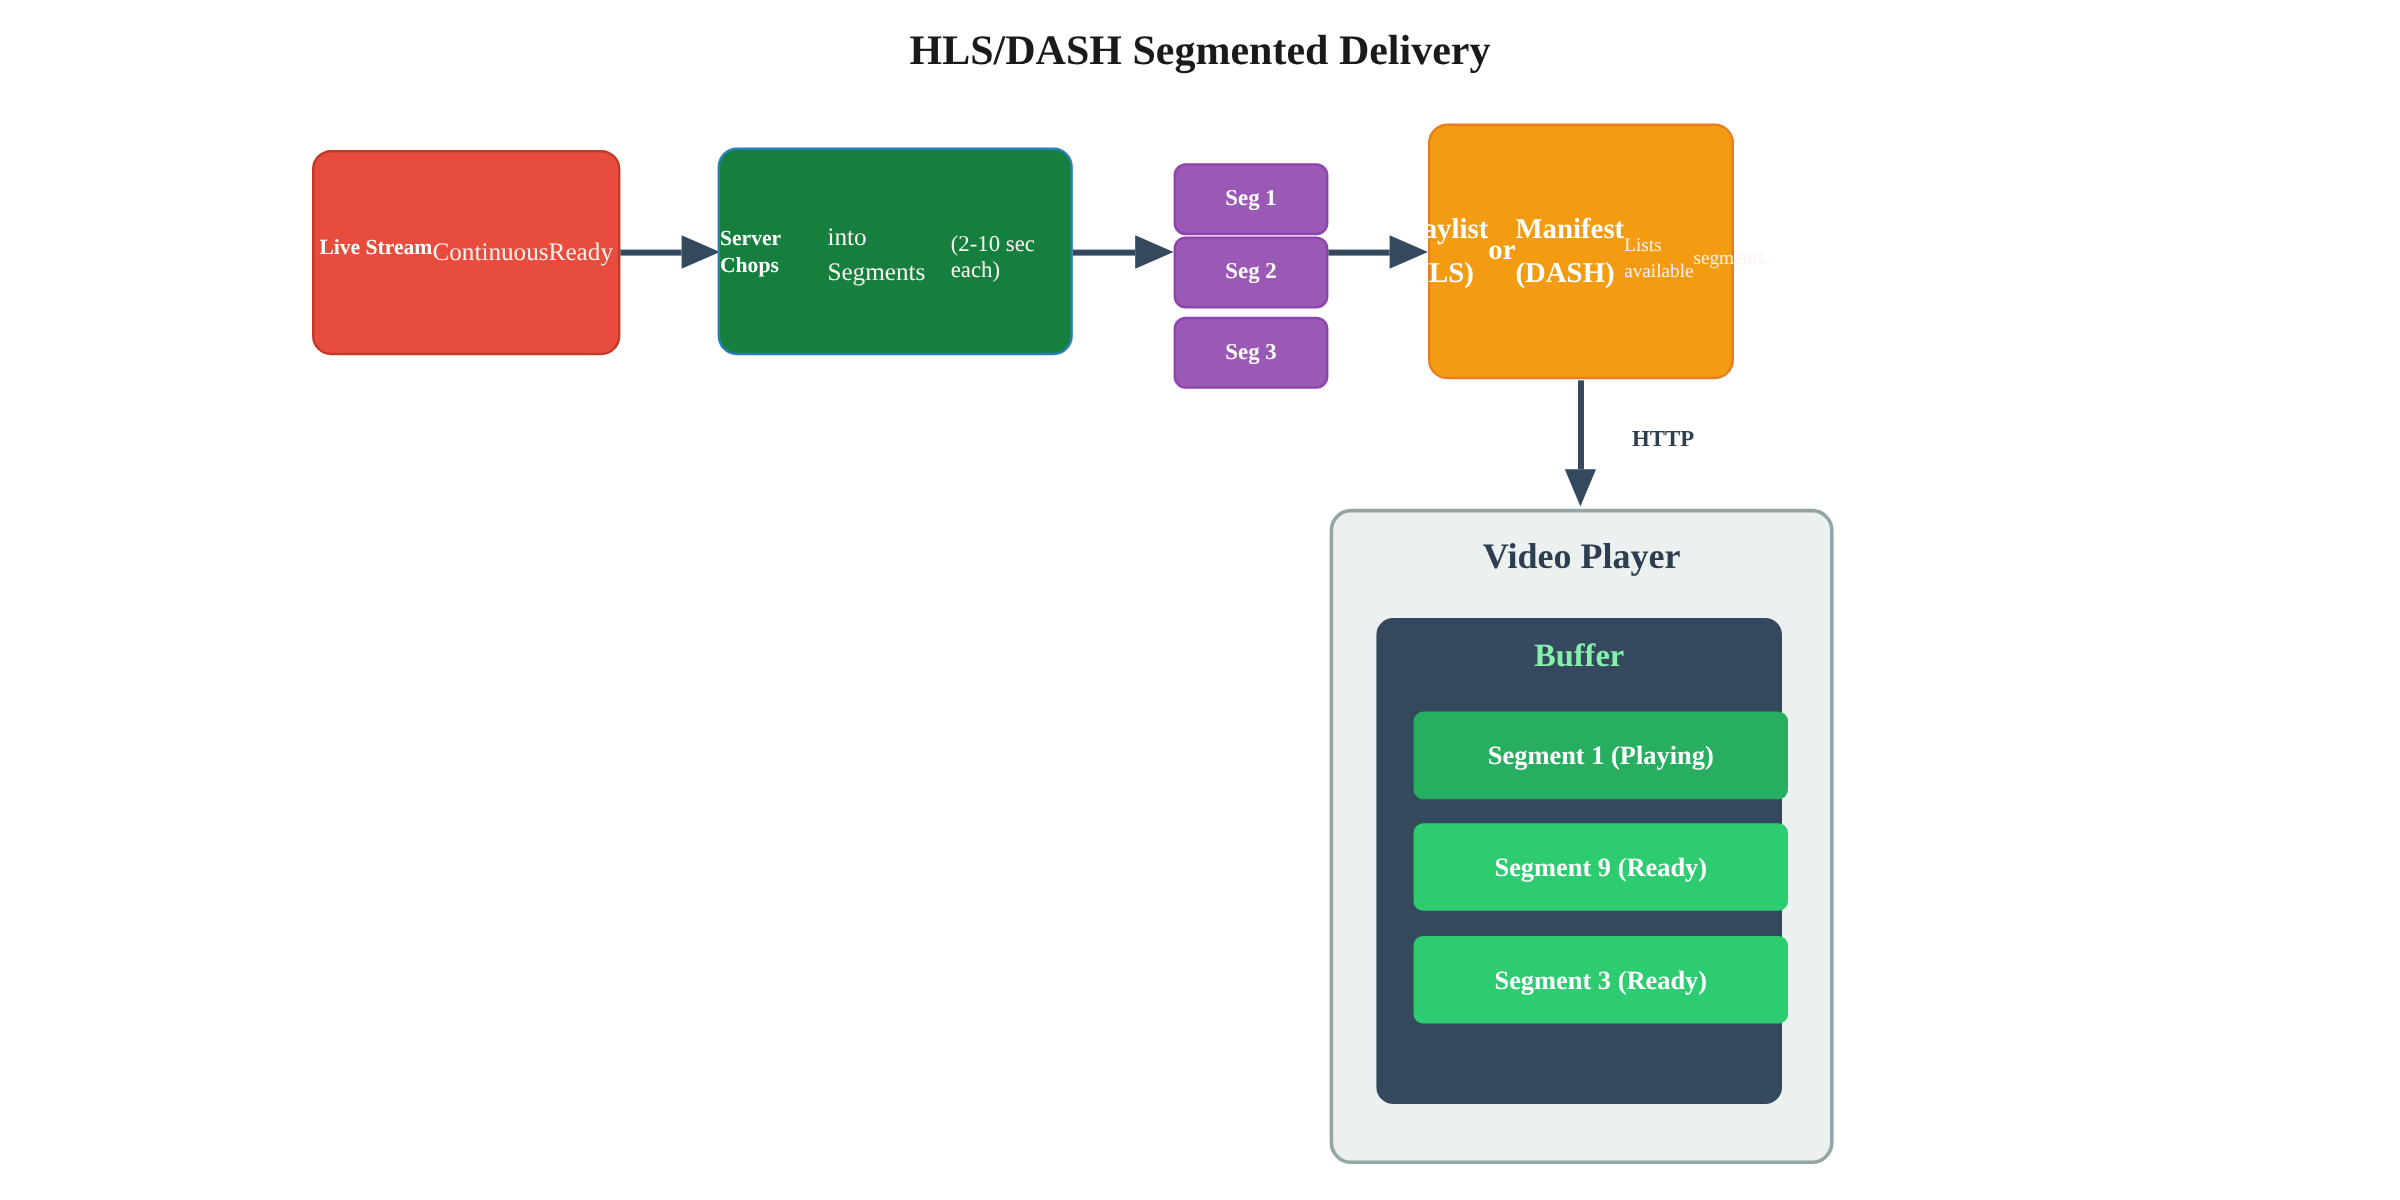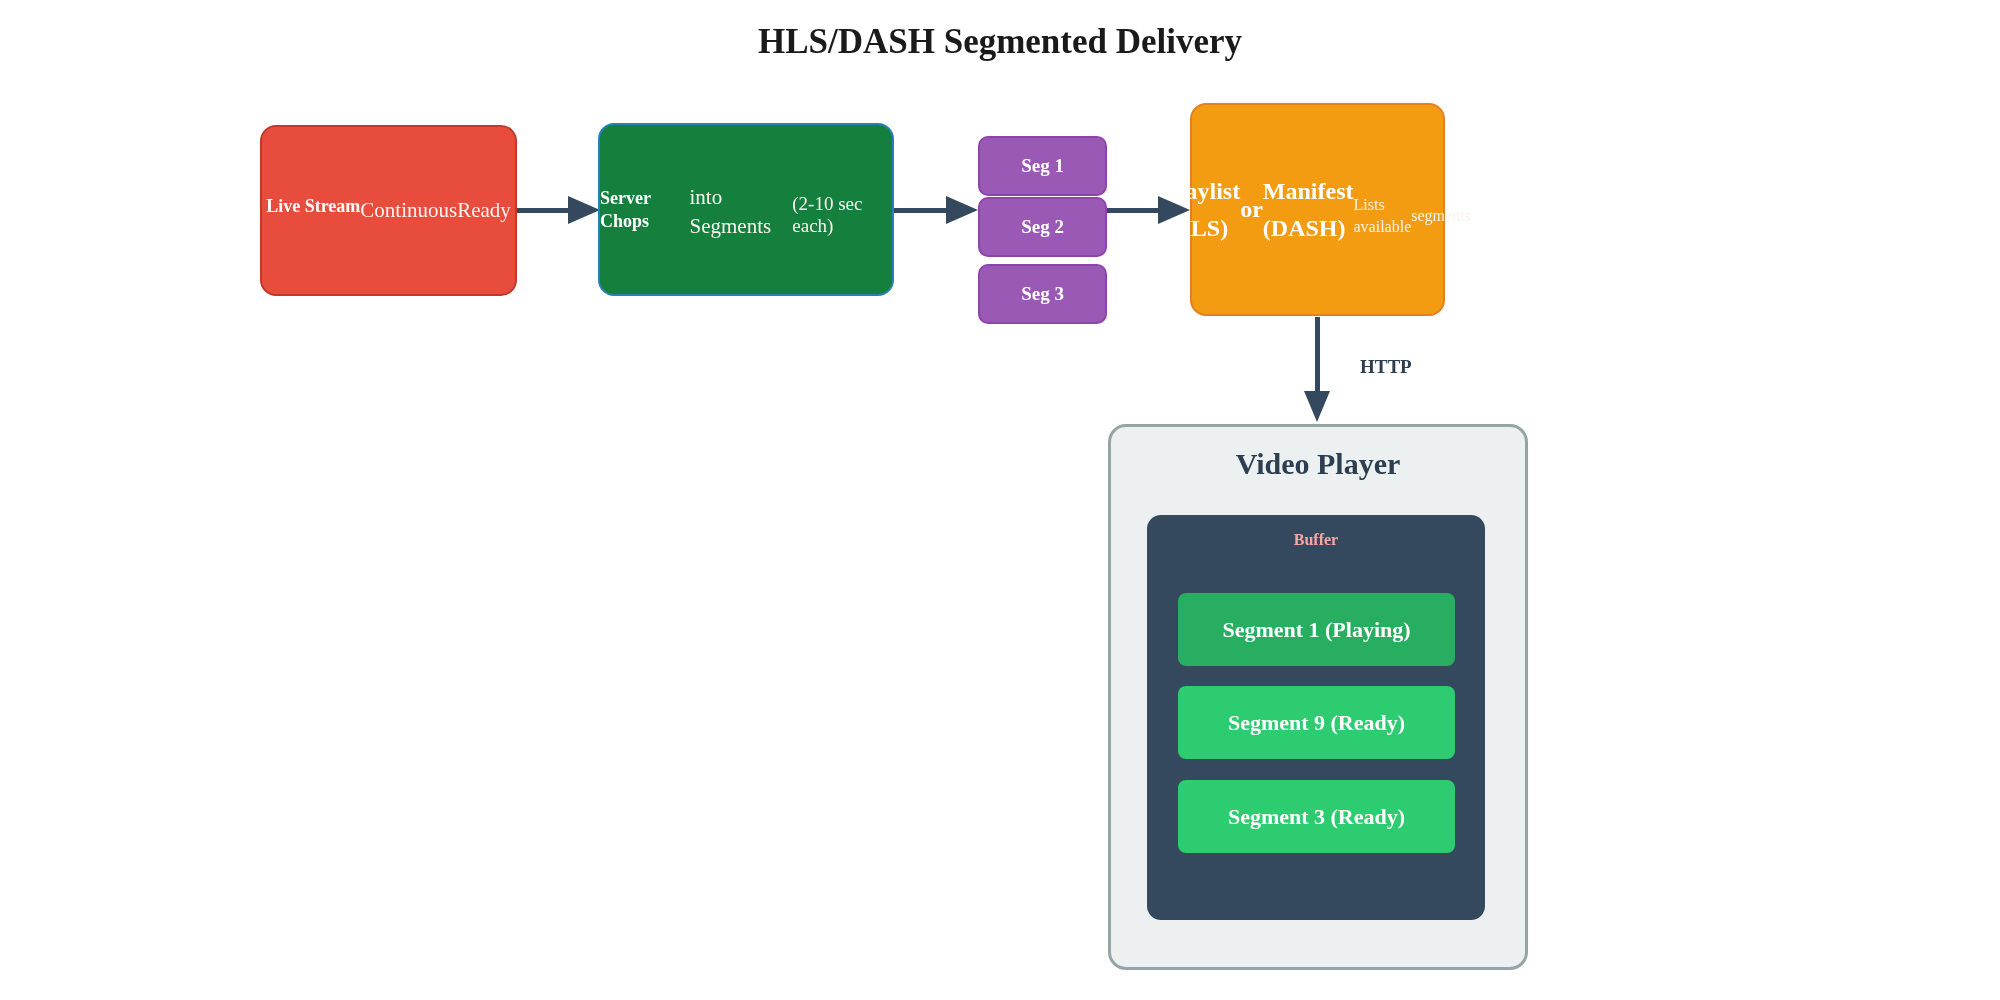--- a/index.html
+++ b/index.html
@@ -92,26 +92,26 @@
   }
   .buffer {
     position: absolute;
     left: 36px; top: 88px;
     width: 338px; height: 405px;
     border-radius: 14px;
   }
   .buffer-title {
     margin-top: 16px;
     text-align: center;
-    font-size: 16px; font-weight: bold;
-    color: #fca5a5;
+    font-size: 27px; font-weight: bold;
+    color: #86efac;
   }
   .buf-seg {
     position: absolute;
-    left: 31px; width: 277px; height: 73px;
+    left: 31px; width: 312px; height: 73px;
     border-radius: 8px;
     display: flex; align-items: center; justify-content: center;
     color: #ffffff; font-weight: bold; font-size: 22px;
   }
   .buf-seg-1 { top: 78px; }
   .buf-seg-2 { top: 171px; }
   .buf-seg-3 { top: 265px; }
 </style>
 </head>
 <body>

